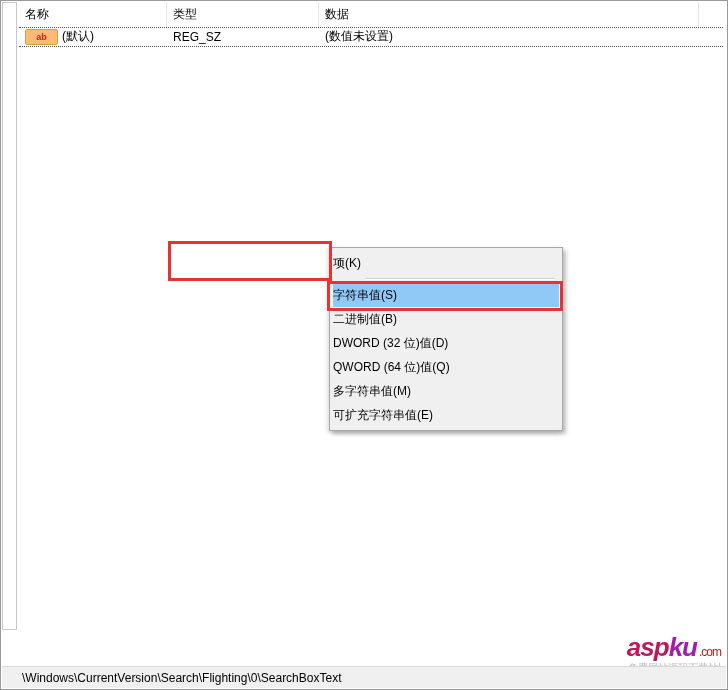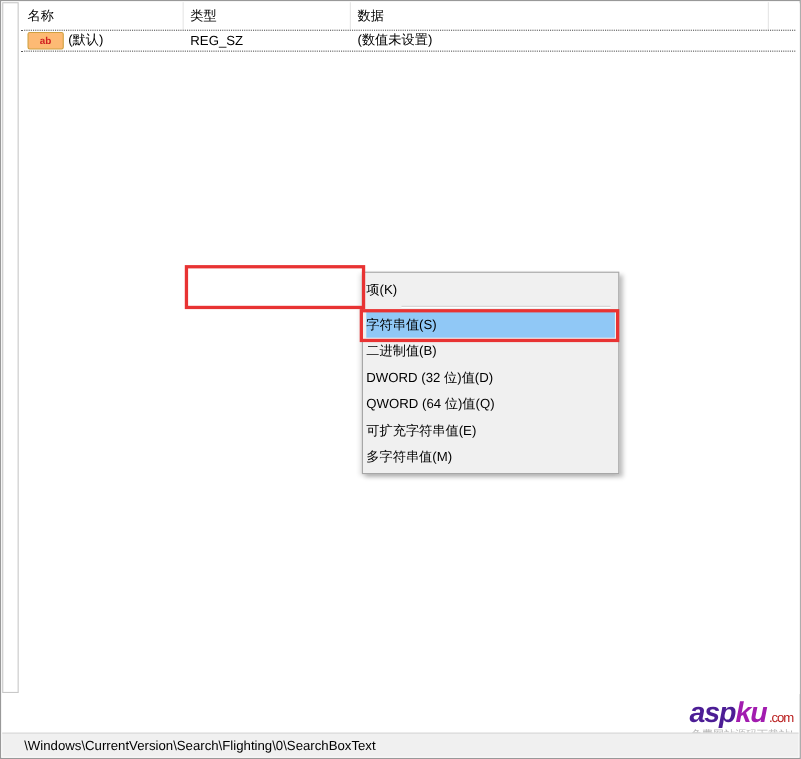--- a/index.html
+++ b/index.html
@@ -150,21 +150,21 @@
     
     .watermark {
       position:absolute;
       right:6px; bottom:26px;
       font-family: Arial, sans-serif;
       font-size:26px; font-weight:bold; font-style:italic;
       letter-spacing:-1px;
       display:flex; align-items:baseline;
       gap:0;
     }
-    .wm-a { color:#4c1d95;margin-top:46px; }
+    .wm-a { color:#be185d;margin-top:46px; }
     .wm-k { color:#a21caf; }
     .wm-com { color:#b91c1c; font-size:12px; font-weight:normal; font-style:normal; margin-left:2px;}
     .wm-sub {
       position:absolute; right:6px; bottom:14px;
       font-size:10px; color:#b9b9b9; letter-spacing:0;
     }
   </style>
 </head>
 <body>
 
@@ -205,24 +205,24 @@
     <div class="submenu-item">
       <span>二进制值(B)</span>
     </div>
     <div class="submenu-item">
       <span>DWORD (32 位)值(D)</span>
     </div>
     <div class="submenu-item">
       <span>QWORD (64 位)值(Q)</span>
     </div>
     <div class="submenu-item">
+      <span>多字符串值(M)</span>
+    </div>
+    <div class="submenu-item">
       <span>可扩充字符串值(E)</span>
-    </div>
-    <div class="submenu-item">
-      <span>多字符串值(M)</span>
     </div>
   </div>
   <div class="submenu-highlight"></div>
 
   <div class="watermark">
     <span class="wm-a">asp</span>
       <span class="wm-k">ku</span>
       <span class="wm-com">.com</span>
   </div>
   <div class="wm-sub">免费网站源码下载站!</div>

